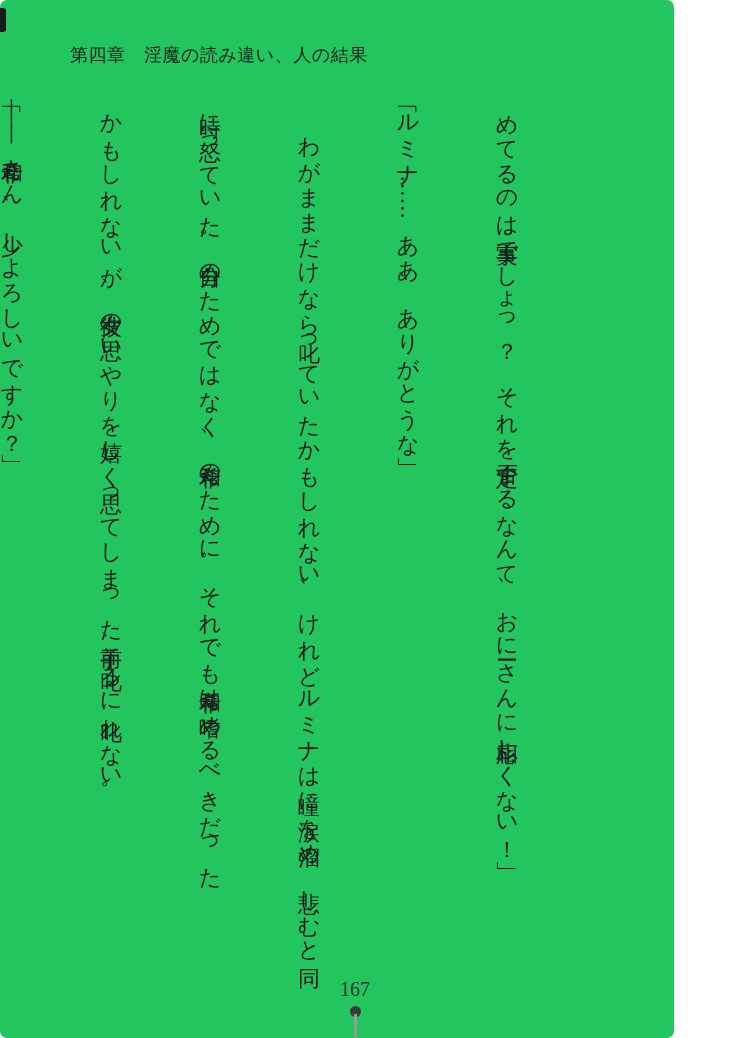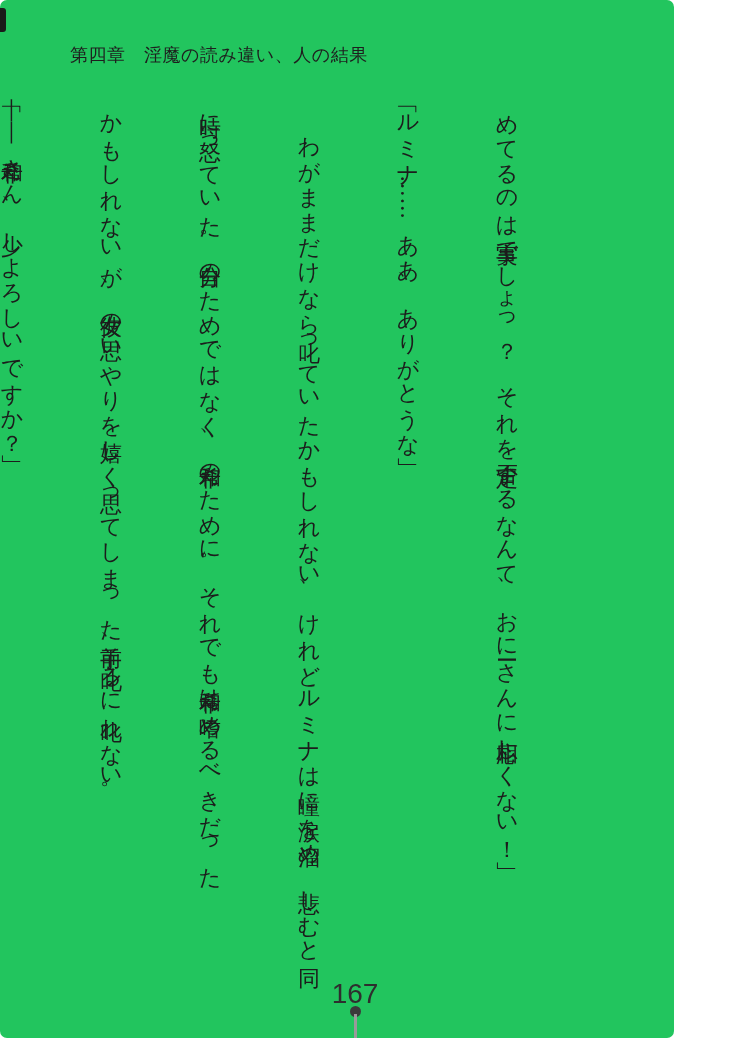--- a/index.html
+++ b/index.html
@@ -49,22 +49,22 @@
   }
   .text-line {
     height: 868px;
   }
   .page-number {
     position: absolute;
     left: 0;
     top: 978px;
     width: 710px;
     text-align: center;
-    font-family: Liberation Sans, sans-serif;
-    font-size: 28px;
+    font-family: Liberation Serif, serif;
+    font-size: 20px;
     color: #2e2e2e;
   }
   .page-marker-dot {
     position: absolute;
     left: 350px;
     top: 1006px;
     width: 11px;
     height: 11px;
     border-radius: 50%;
     background: #3a3a3a;

